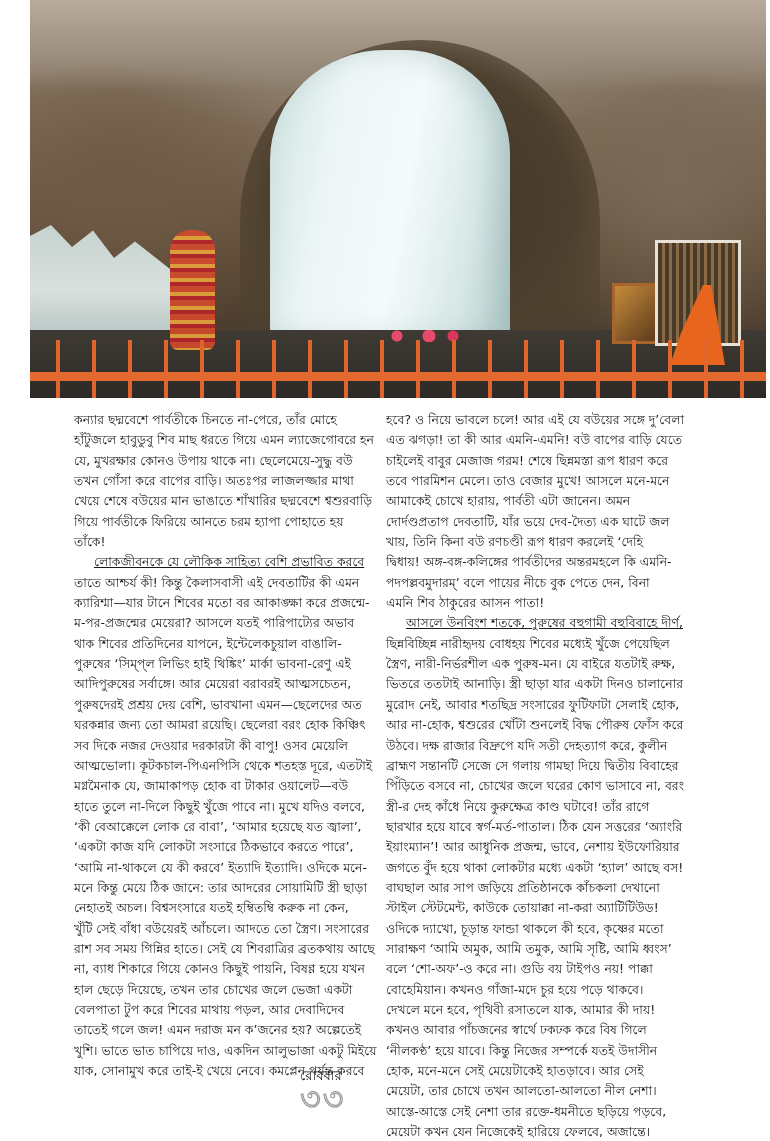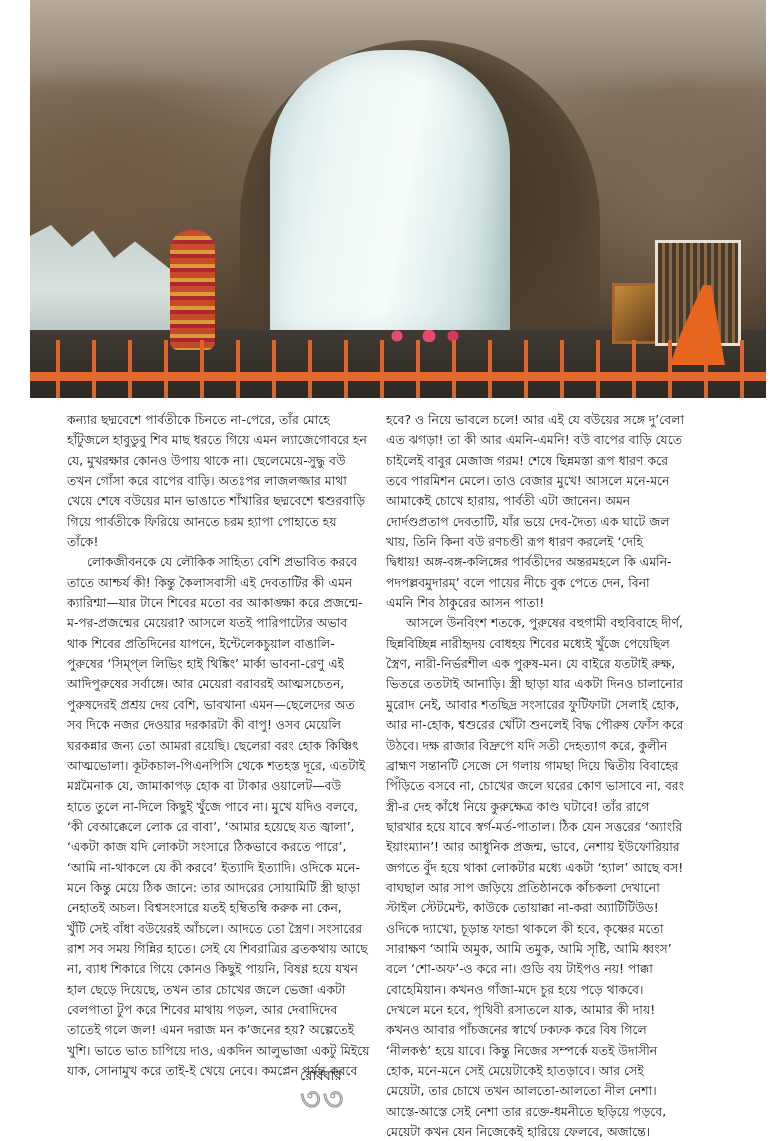--- a/index.html
+++ b/index.html
@@ -39,24 +39,24 @@
   .fence { position: absolute; left: 0; top: 340px; width: 100%; height: 58px;
            background: repeating-linear-gradient(90deg, transparent 0 26px, #e0652c 26px 30px, transparent 30px 36px); }
   .fence-rail { position: absolute; left: 0; top: 372px; width: 100%; height: 9px; background: #e3692f; }
   .flowers { position: absolute; left: 355px; top: 330px; width: 80px; height: 12px;
              background: radial-gradient(circle at 15% 50%, #e84a6b 5px, transparent 6px),
                          radial-gradient(circle at 55% 50%, #e84a6b 6px, transparent 7px),
                          radial-gradient(circle at 85% 50%, #d8395a 5px, transparent 6px); }
 
   
   .col { position: absolute; top: 410px; font-size: 12.4px; line-height: 20.35px; }
-  .col-left { left: 67px; width: 302px; }
+  .col-left { left: 74px; width: 302px; }
   .col-right { left: 386px; width: 320px; }
   .line { display: block; white-space: nowrap; overflow: visible; }
-  .line.indent { padding-left: 20px; }
+  .line.indent { padding-left: 20px; text-decoration: underline; }
 
   
   .footer { position: absolute; left: 300px; top: 1068px; width: 170px; }
   .mag-name { font-size: 13px; color: #111; display: block; line-height: 16px; }
   .page-num { font-size: 32px; line-height: 30px; color: transparent;
               -webkit-text-stroke: 1.2px #9a9a9a; display: block; letter-spacing: 2px; }
 </style>
 </head>
 <body>
 
@@ -84,22 +84,22 @@
     <span class="line">গিয়ে পার্বতীকে ফিরিয়ে আনতে চরম হ্যাপা পোহাতে হয়</span>
     <span class="line">তাঁকে!</span>
     <span class="line indent">লোকজীবনকে যে লৌকিক সাহিত্য বেশি প্রভাবিত করবে</span>
     <span class="line">তাতে আশ্চর্য কী! কিন্তু কৈলাসবাসী এই দেবতাটির কী এমন</span>
     <span class="line">ক্যারিশ্মা—যার টানে শিবের মতো বর আকাঙ্ক্ষা করে প্রজন্মে-</span>
     <span class="line">ম-পর-প্রজন্মের মেয়েরা? আসলে যতই পারিপাট্যের অভাব</span>
     <span class="line">থাক শিবের প্রতিদিনের যাপনে, ইন্টেলেকচুয়াল বাঙালি-</span>
     <span class="line">পুরুষের ‘সিম্প্‌ল লিভিং হাই থিঙ্কিং’ মার্কা ভাবনা-রেণু এই</span>
     <span class="line">আদিপুরুষের সর্বাঙ্গে। আর মেয়েরা বরাবরই আত্মসচেতন,</span>
     <span class="line">পুরুষদেরই প্রশ্রয় দেয় বেশি, ভাবখানা এমন—ছেলেদের অত</span>
+    <span class="line">ঘরকন্নার জন্য তো আমরা রয়েছি। ছেলেরা বরং হোক কিঞ্চিৎ</span>
     <span class="line">সব দিকে নজর দেওয়ার দরকারটা কী বাপু! ওসব মেয়েলি</span>
-    <span class="line">ঘরকন্নার জন্য তো আমরা রয়েছি। ছেলেরা বরং হোক কিঞ্চিৎ</span>
     <span class="line">আত্মভোলা। কূটকচাল-পিএনপিসি থেকে শতহস্ত দূরে, এতটাই</span>
     <span class="line">মগ্নমৈনাক যে, জামাকাপড় হোক বা টাকার ওয়ালেট—বউ</span>
     <span class="line">হাতে তুলে না-দিলে কিছুই খুঁজে পাবে না। মুখে যদিও বলবে,</span>
     <span class="line">‘কী বেআক্কেলে লোক রে বাবা’, ‘আমার হয়েছে যত জ্বালা’,</span>
     <span class="line">‘একটা কাজ যদি লোকটা সংসারে ঠিকভাবে করতে পারে’,</span>
     <span class="line">‘আমি না-থাকলে যে কী করবে’ ইত্যাদি ইত্যাদি। ওদিকে মনে-</span>
     <span class="line">মনে কিন্তু মেয়ে ঠিক জানে: তার আদরের সোয়ামিটি স্ত্রী ছাড়া</span>
     <span class="line">নেহাতই অচল। বিশ্বসংসারে যতই হম্বিতম্বি করুক না কেন,</span>
     <span class="line">খুঁটি সেই বাঁধা বউয়েরই আঁচলে। আদতে তো স্ত্রৈণ। সংসারের</span>
     <span class="line">রাশ সব সময় গিন্নির হাতে। সেই যে শিবরাত্রির ব্রতকথায় আছে</span>

